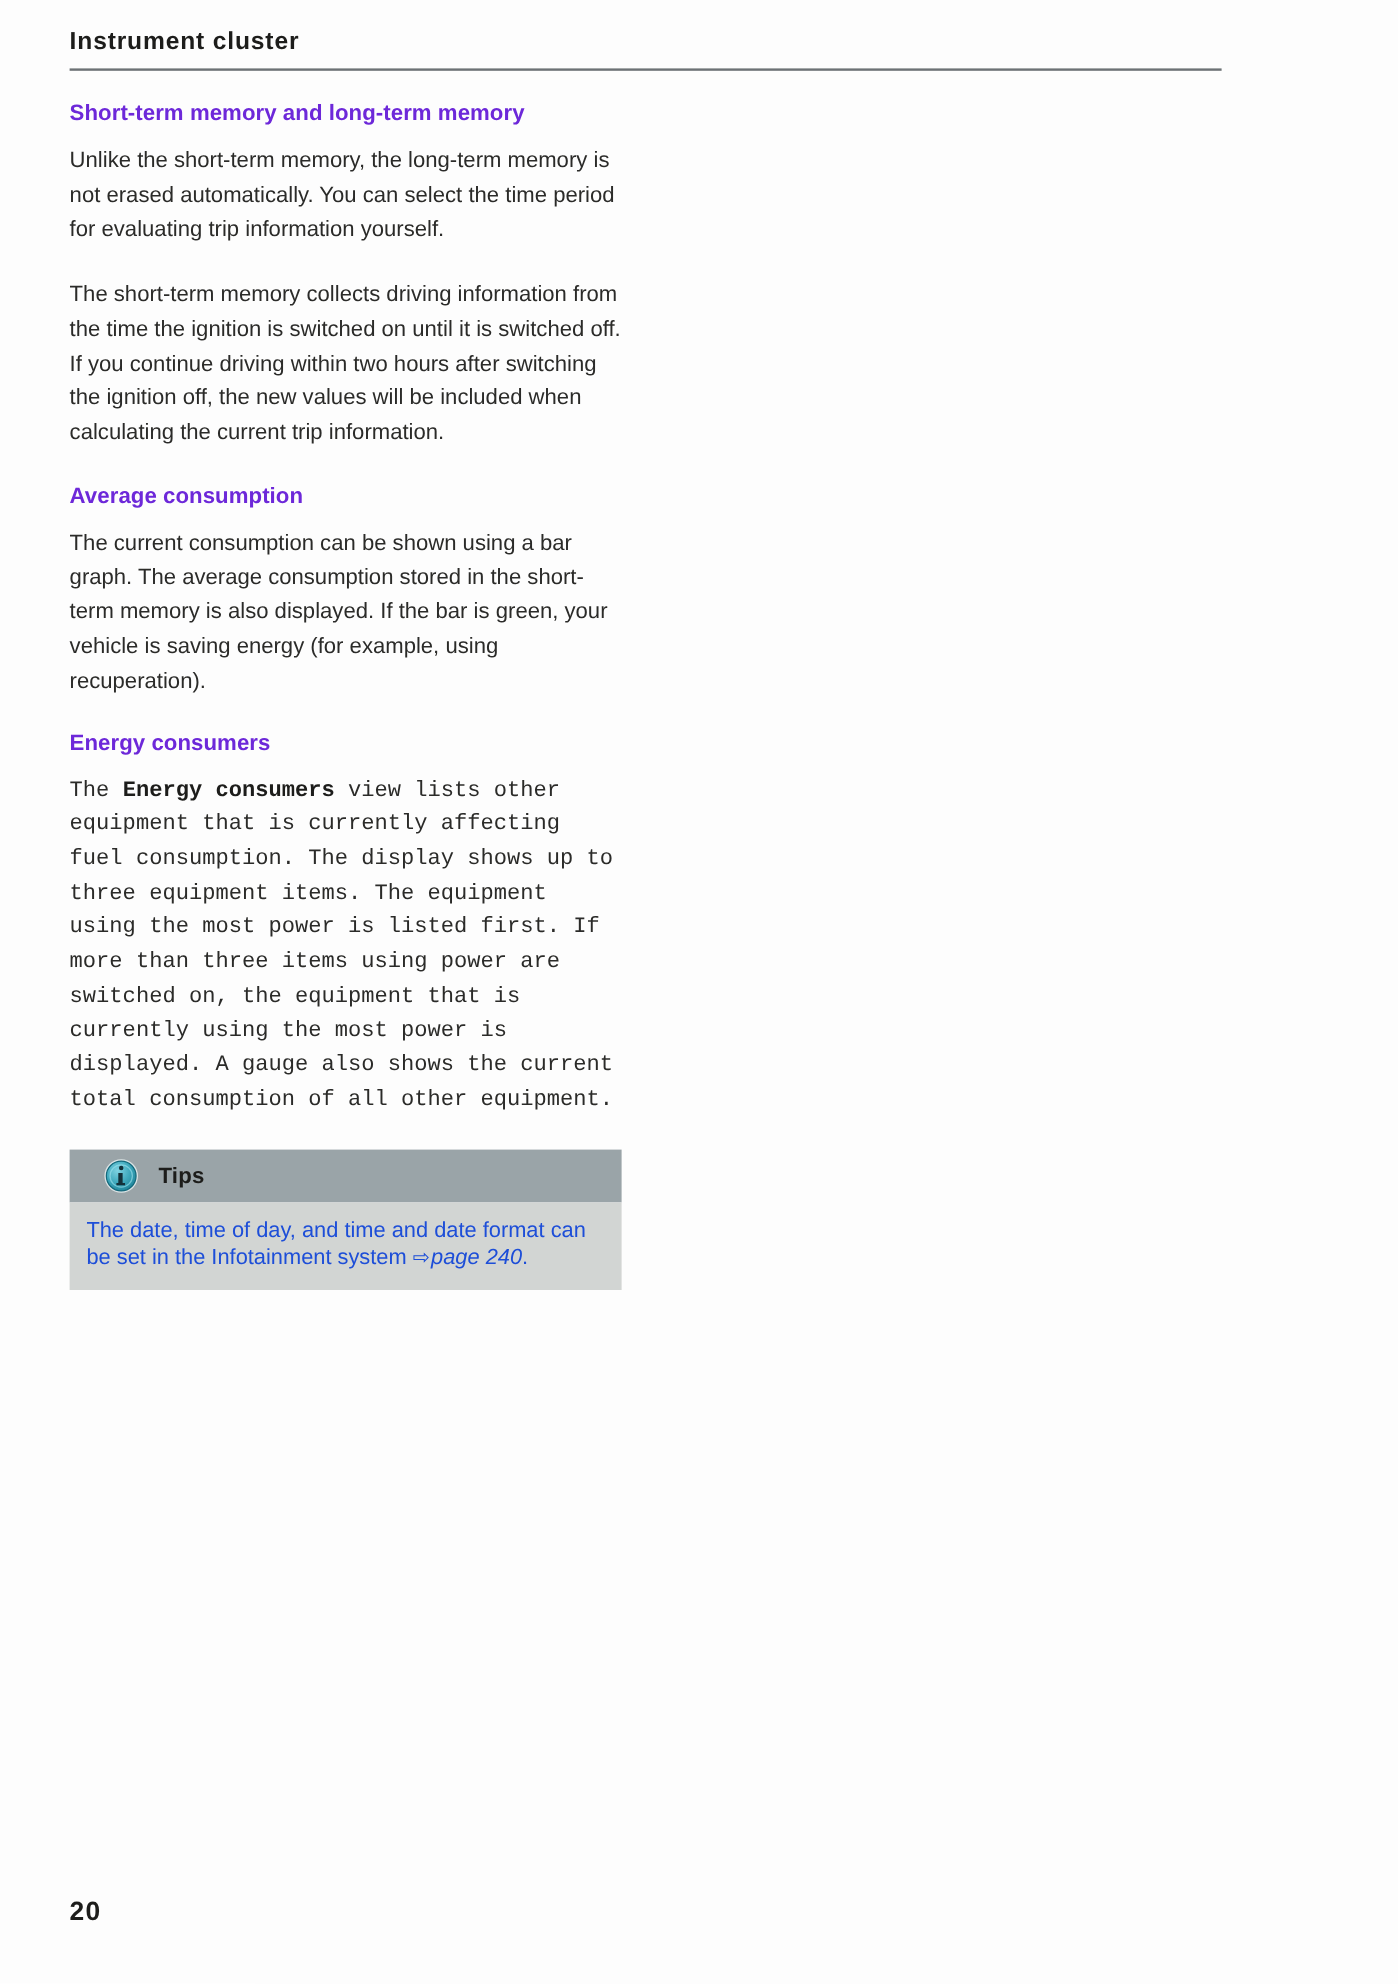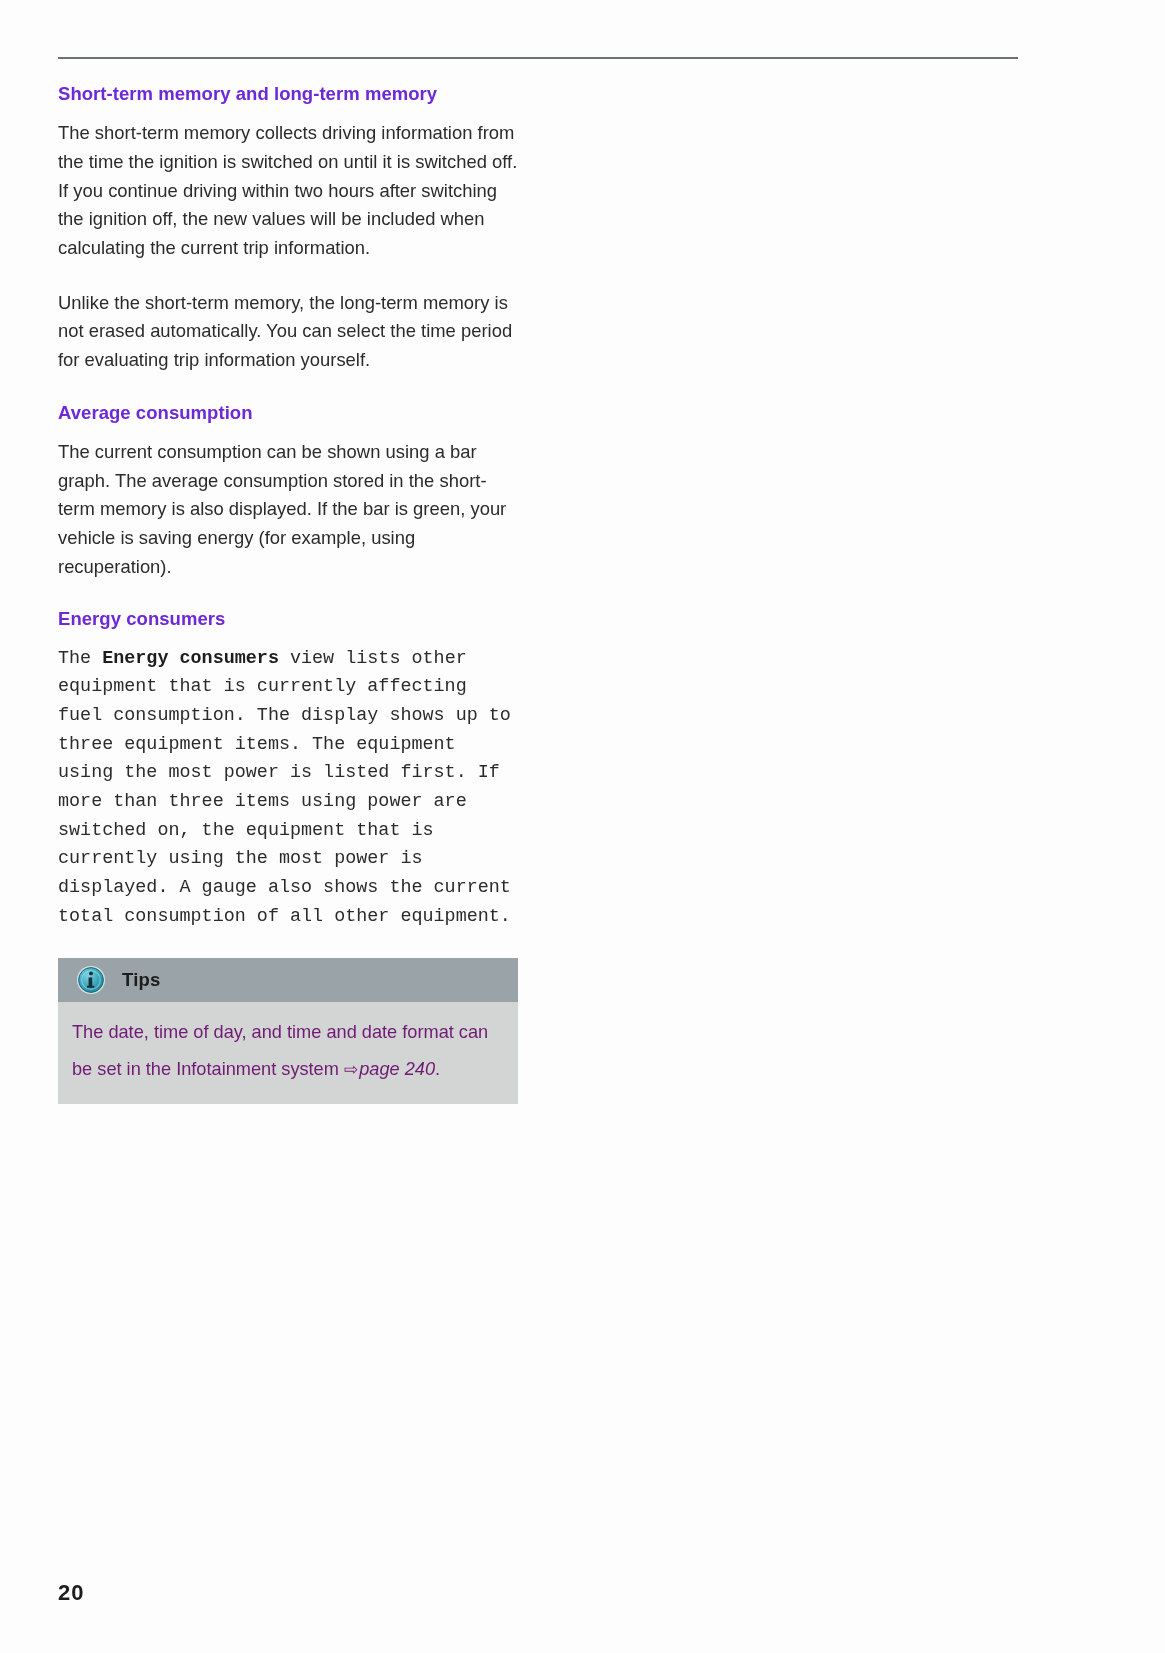--- a/index.html
+++ b/index.html
@@ -85,21 +85,21 @@
     position: absolute;
     left: 58px;
     top: 958px;
     width: 460px;
   }
   .tips-header {
     background: #9aa4a8;
     height: 44px;
     display: flex;
     align-items: center;
-    padding-left: 18px;
+    padding-left: 28px;
     box-sizing: border-box;
   }
   .info-icon {
     width: 30px;
     height: 30px;
     flex: 0 0 30px;
     position: relative;
     display: block;
   }
   .tips-label {
@@ -110,22 +110,22 @@
     letter-spacing: 0.2px;
   }
   .tips-body {
     background: #d2d5d3;
     padding: 12px 14px 16px 14px;
     box-sizing: border-box;
   }
   .tips-body p {
     margin: 0;
     font-size: 18.2px;
-    line-height: 37px;
-    color: #701a75;
+    line-height: 22px;
+    color: #1d4ed8;
   }
   .xref {
     font-style: italic;
   }
   .xref-arrow {
     font-style: normal;
     font-size: 17px;
     margin-right: 1px;
   }
 
@@ -139,29 +139,32 @@
     letter-spacing: 1.1px;
     color: #1d1d1b;
     text-align: center;
   }
 </style>
 </head>
 <body>
 
 <div class="page">
 
+  <div class="running-head">
+    <div class="running-head-title">Instrument cluster</div>
+  </div>
   <div class="head-rule"></div>
 
   <div class="column">
 
     <h2 class="section-heading">Short-term memory and long-term memory</h2>
 
+    <p class="body-text">Unlike the short-term memory, the long-term memory is not erased automatically. You can select the time period for evaluating trip information yourself.</p>
+
     <p class="body-text">The short-term memory collects driving information from the time the ignition is switched on until it is switched off. If you continue driving within two hours after switching the ignition off, the new values will be included when calculating the current trip information.</p>
-
-    <p class="body-text">Unlike the short-term memory, the long-term memory is not erased automatically. You can select the time period for evaluating trip information yourself.</p>
 
     <h2 class="section-heading spaced-top">Average consumption</h2>
 
     <p class="body-text">The current consumption can be shown using a bar graph. The average consumption stored in the short-term memory is also displayed. If the bar is green, your vehicle is saving energy (for example, using recuperation).</p>
 
     <h2 class="section-heading spaced-top">Energy consumers</h2>
 
     <p class="body-text"><span>The </span><b class="inline-bold">Energy consumers</b><span> view lists other equipment that is currently affecting fuel consumption. The display shows up to three equipment items. The equipment using the most power is listed first. If more than three items using power are switched on, the equipment that is currently using the most power is displayed. A gauge also shows the current total consumption of all other equipment.</span></p>
 
   </div>

